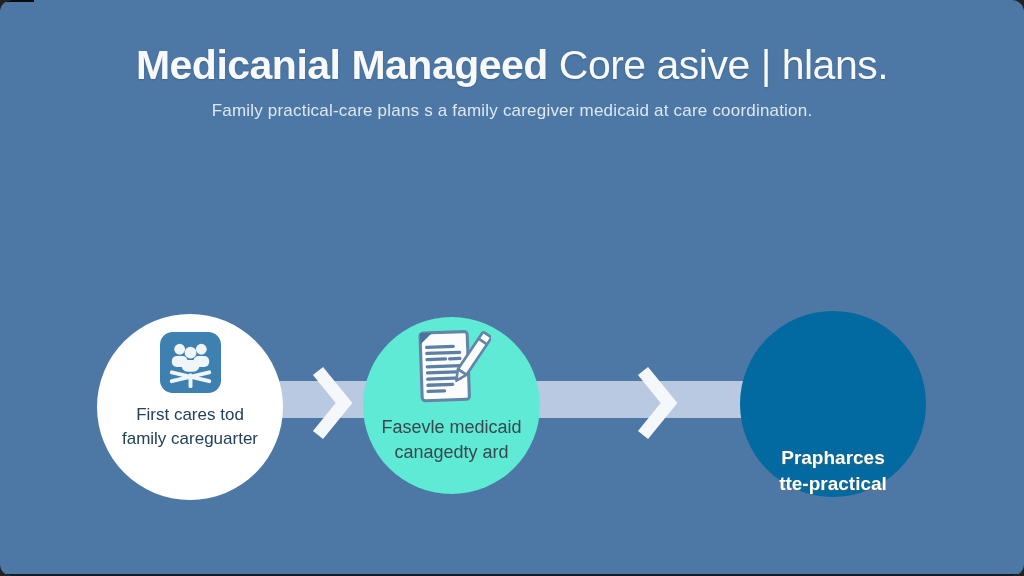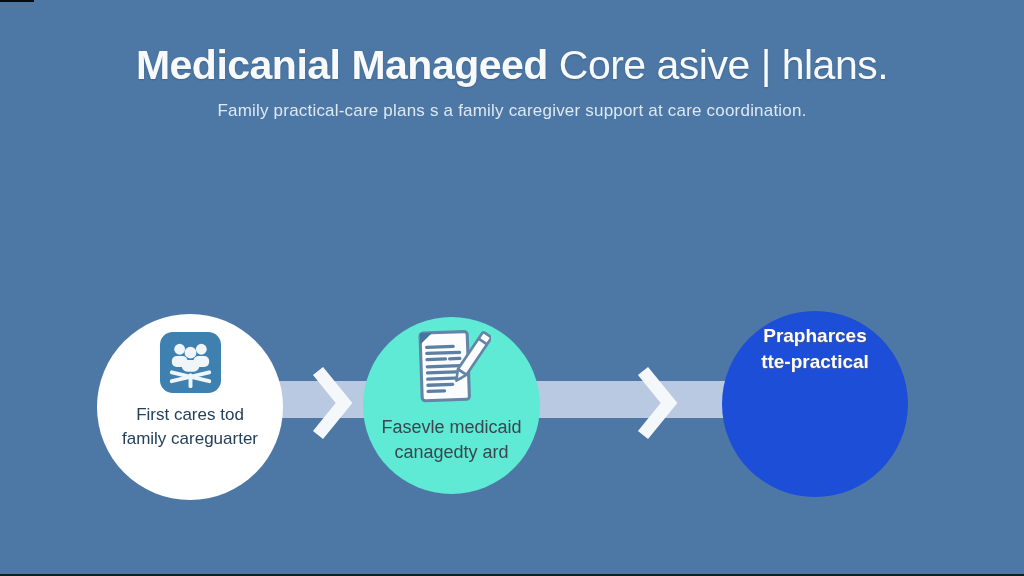--- a/index.html
+++ b/index.html
@@ -3,20 +3,21 @@
 <meta charset="utf-8">
 <style>
   html,body{margin:0;padding:0;background:#222;}
   .canvas{
     position:relative;
     width:1024px;height:576px;
     margin:0 auto;
     background:#4d78a5;
     overflow:hidden;
     font-family:"Liberation Sans", sans-serif;
+    border-radius:12px;
   }
   
   .header{
     position:absolute;top:44px;left:0;width:100%;
     text-align:center;
   }
   .title{
     margin:0;
     font-size:41px;
     line-height:1.05;
@@ -55,23 +56,23 @@
     left:97px;top:314px;width:186px;height:186px;
     background:#ffffff;
     padding-top:17px;
   }
   .circle-2{
     left:363px;top:317px;width:177px;height:177px;
     background:#5eead4;
     padding-top:8px;
   }
   .circle-3{
-    left:722px;top:311px;width:186px;height:186px;
-    background:#1d4ed8;
-    justify-content:flex-start;
+    left:740px;top:311px;width:186px;height:186px;
+    background:#0369a1;
+    justify-content:flex-end;
     padding-top:12px;
   }
   .step-text{font-size:17px;line-height:24px;}
   .circle-1 .step-text{
     margin-top:9px;
     color:#24415c;
     font-weight:400;
     text-shadow:0 1px 0 rgba(255,255,255,0.35);
   }
   .circle-2 .step-text{
@@ -94,21 +95,21 @@
 </style>
 </head>
 <body>
 
 <div class="canvas">
 
   <div class="artifact artifact-top"></div>
 
   <header class="header">
     <h1 class="title"><span class="title-bold">Medicanial Manageed</span> <span class="title-light">Core asive | hlans.</span></h1>
-    <p class="subtitle">Family practical-care plans s a family caregiver support at care coordination.</p>
+    <p class="subtitle">Family practical-care plans s a family caregiver medicaid at care coordination.</p>
   </header>
 
   <div>
 
     <div class="band"></div>
 
     <svg class="chevron chevron-1" viewBox="0 0 42 76">
       <polyline points="6,6 32,38 6,70" fill="none" stroke="#f5f8fb" stroke-width="13"></polyline>
     </svg>
     <svg class="chevron chevron-2" viewBox="0 0 42 76">

